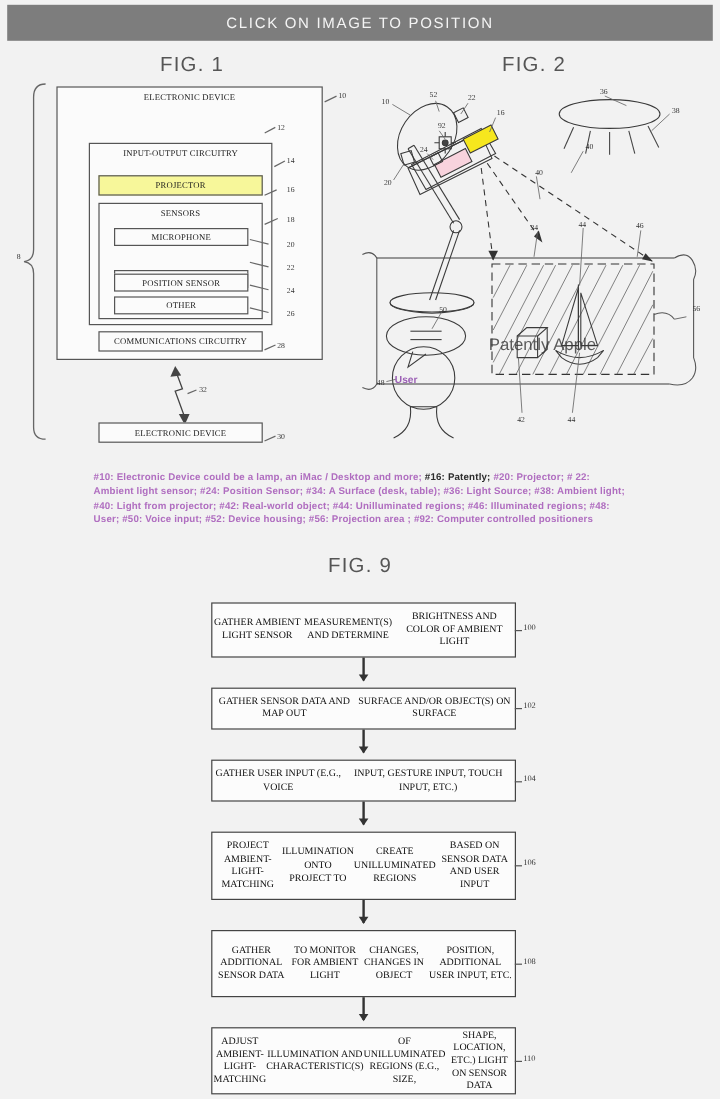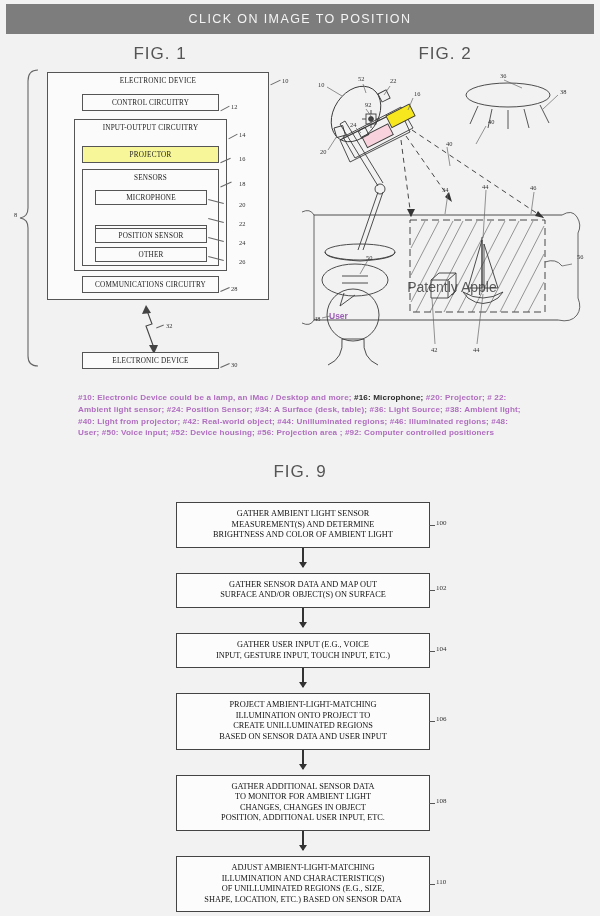--- a/index.html
+++ b/index.html
@@ -60,21 +60,21 @@
     font-size:8.1px; line-height:11.8px; color:#b06ec0;
     font-weight:600; letter-spacing:.15px;
   }
   #legend b { color:#2c2c2c; font-weight:700; }
 
   
   #fig9 { position:absolute; left:0; top:488px; width:600px; height:400px; }
   .fbox {
     position:absolute; left:176px; width:254px;
     border:1.4px solid #444; background:#fcfcfc;
-    display:flex; flex-direction:column; align-items:center;
+    display:flex; flex-direction:row; align-items:center;
     justify-content:center; text-align:center;
     font-family:"Liberation Serif", serif;
     font-size:8.3px; line-height:10.6px; color:#111;
     padding:3px 1px;
   }
   .fnum {
     position:absolute; left:436px;
     font-family:"Liberation Serif", serif; font-size:7px; color:#333;
   }
   .fnum::before {
@@ -106,21 +106,20 @@
     <path d="M24 2 Q14 2 14 13 L14 140 Q14 149 6 150 Q14 151 14 160 L14 288 Q14 298 24 298" fill="none" stroke="#666" stroke-width="1.1"></path>
   </svg>
   <div class="refnum" style="left:0px;top:147px;">8</div>
 
   <div class="bx titled" style="left:33px;top:8px;width:222px;height:228px;">
     <div class="hdr">ELECTRONIC DEVICE</div>
   </div>
   <div class="lead" style="left:256px;top:18px;width:11px;transform:rotate(-26deg);"></div>
   <div class="refnum" style="left:268px;top:13px;">10</div>
 
-  <div class="bx leaf" style="left:68px;top:30px;width:137px;height:17px;">CONTROL CIRCUITRY</div>
   <div class="lead" style="left:206px;top:44px;width:10px;transform:rotate(-28deg);"></div>
   <div class="refnum" style="left:217px;top:39px;">12</div>
 
   <div class="bx titled" style="left:60px;top:55px;width:153px;height:152px;">
     <div class="hdr">INPUT-OUTPUT CIRCUITRY</div>
   </div>
   <div class="lead" style="left:214px;top:72px;width:10px;transform:rotate(-28deg);"></div>
   <div class="refnum" style="left:225px;top:67px;">14</div>
 
   <div class="bx leaf" style="left:68px;top:82px;width:137px;height:17px;background:#f7f79a;">PROJECTOR</div>
@@ -304,21 +303,21 @@
       <text x="131" y="290">42</text>
       <text x="173" y="290">44</text>
       <text x="66" y="198">50</text>
       <text x="14" y="259">48</text>
     </g>
   </svg>
   <div style="position:absolute;left:-11px;top:249px;font-family:'Liberation Sans',sans-serif;font-size:8.5px;font-weight:700;color:#9b5fb5;margin-left:40px;">User</div>
 </div>
 
 <div id="legend">
-  <span>#10: Electronic Device could be a lamp, an iMac / Desktop and more; </span><b>#16: Microphone;</b><span> #20: Projector; #</span>
+  <span>#10: Electronic Device could be a lamp, an iMac / Desktop and more; </span><b>#16: Patently;</b><span> #20: Projector; #</span>
   <span>22: Ambient light sensor; #24: Position Sensor; #34: A Surface (desk, table); #36: Light Source; #38: Ambient light;</span>
   <span>#40: Light from projector; #42: Real-world object; #44: Unilluminated regions; #46: Illuminated regions; #48: User;</span>
   <span>#50: Voice input; #52: Device housing; #56: Projection area ; #92: Computer controlled positioners</span>
 </div>
 
 <div id="fig9">
     <div class="fbox" style="top: 14px; height: 45.8px;">
       <div>GATHER AMBIENT LIGHT SENSOR</div>
       <div>MEASUREMENT(S) AND DETERMINE</div>
       <div>BRIGHTNESS AND COLOR OF AMBIENT LIGHT</div>
@@ -350,16 +349,16 @@
       <div>TO MONITOR FOR AMBIENT LIGHT</div>
       <div>CHANGES, CHANGES IN OBJECT</div>
       <div>POSITION, ADDITIONAL USER INPUT, ETC.</div>
     </div>
     <div class="fnum" style="top: 308.8px;">108</div>
     <div class="farrow" style="top: 343px; height: 19px;"></div>
     <div class="fbox" style="top: 368px; height: 56.4px;">
       <div>ADJUST AMBIENT-LIGHT-MATCHING</div>
       <div>ILLUMINATION AND CHARACTERISTIC(S)</div>
       <div>OF UNILLUMINATED REGIONS (E.G., SIZE,</div>
-      <div>SHAPE, LOCATION, ETC.) BASED ON SENSOR DATA</div>
+      <div>SHAPE, LOCATION, ETC.) LIGHT ON SENSOR DATA</div>
     </div>
     <div class="fnum" style="top: 390.2px;">110</div>
   </div>
 
 </body></html>

